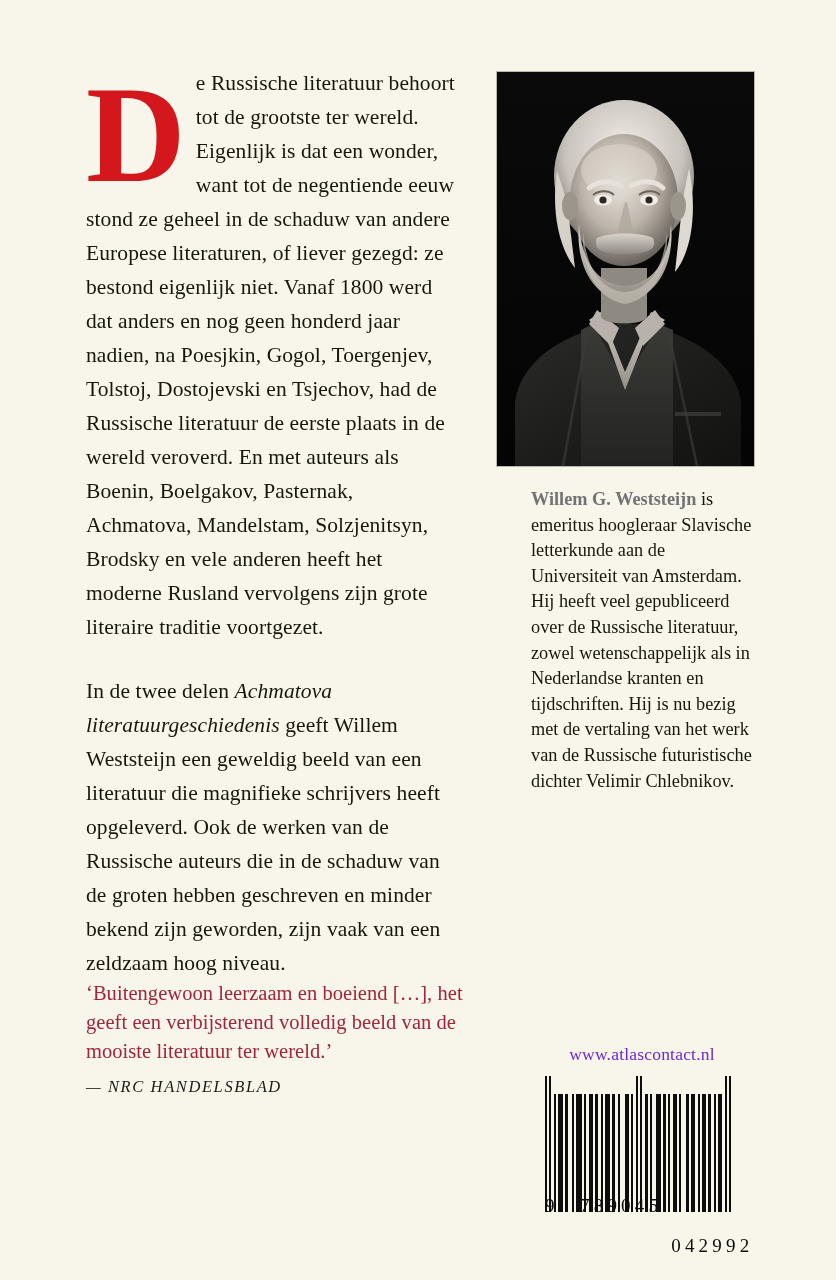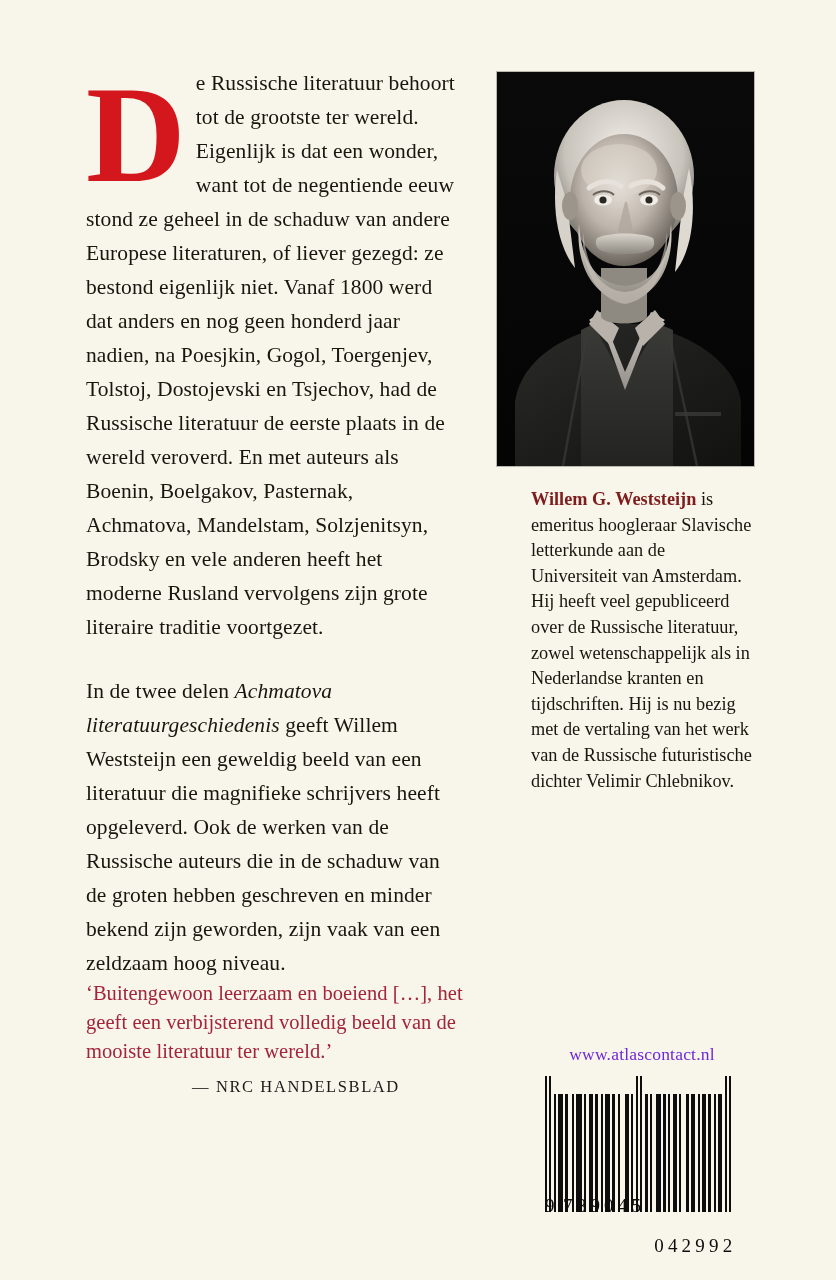--- a/index.html
+++ b/index.html
@@ -69,23 +69,23 @@
   .quote-text {
     color: #a3253a;
     font-size: 20.5px;
     line-height: 29px;
     margin: 0;
     letter-spacing: 0.05px;
   }
   .quote-source {
     margin-top: 11px;
     font-size: 16.5px;
+    font-style: italic;
     letter-spacing: 1.6px;
     color: #1b1b18;
-    text-align: center;
   }
 
   
   .photo-frame {
     position: absolute;
     left: 497px;
     top: 72px;
     width: 257px;
     height: 394px;
     background: #070707;
@@ -101,21 +101,21 @@
   .bio {
     position: absolute;
     left: 531px;
     top: 487px;
     width: 222px;
     font-size: 18.3px;
     line-height: 25.6px;
     color: #17170f;
   }
   .bio .author-name {
-    color: #7f1d1d;
+    color: #737373;
     font-weight: 700;
   }
   .bio p {
     margin: 0;
   }
 
   
   .publisher-url {
     position: absolute;
     left: 531px;
@@ -159,21 +159,21 @@
     color: #0d0d0d;
     margin-top: -17px;
     position: relative;
     letter-spacing: 0.5px;
   }
   .barcode-digits .d-first {
     width: 12px;
     text-align: left;
   }
   .barcode-digits .d-left {
-    margin-left: 8px;
+    margin-left: 25px;
     letter-spacing: 4.2px;
   }
   .barcode-digits .d-right {
     margin-left: 9px;
     letter-spacing: 4.2px;
     margin-top: 40px;
   }
 </style>
 </head>
 <body>

